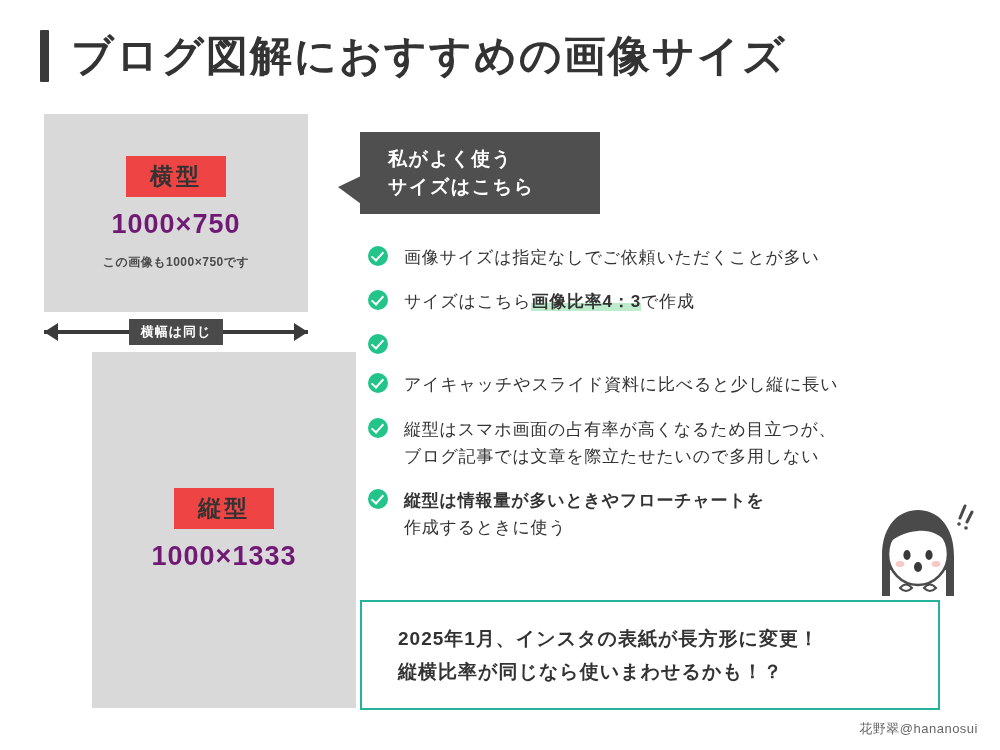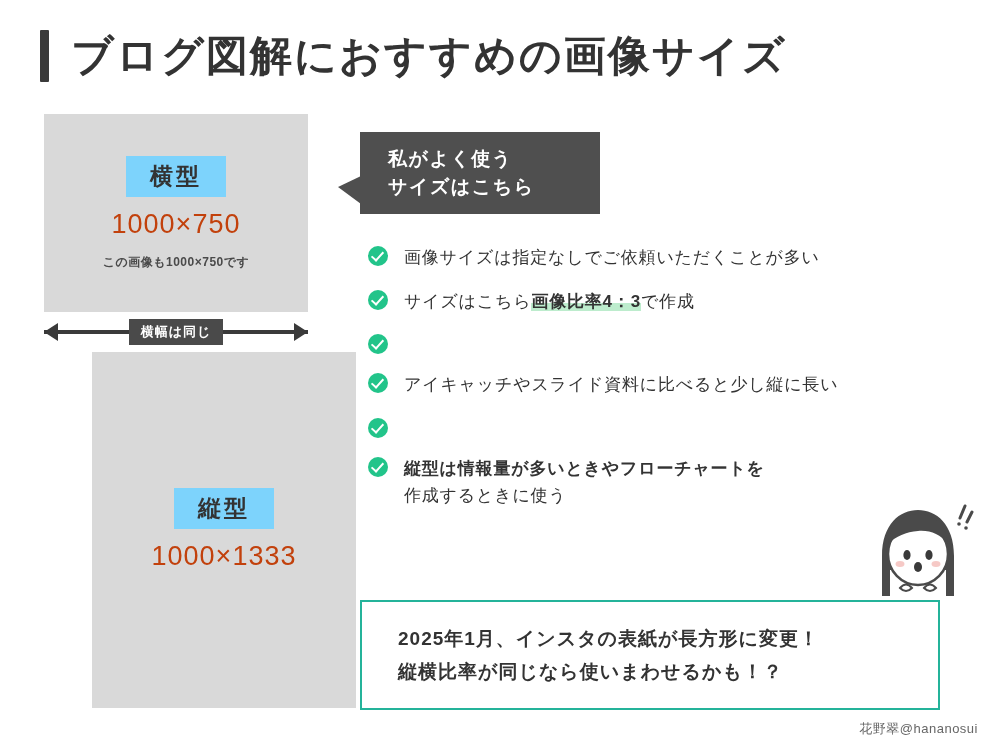--- a/index.html
+++ b/index.html
@@ -52,33 +52,33 @@
     box-sizing: border-box;
     display: flex;
     flex-direction: column;
     align-items: center;
     justify-content: center;
   }
   .box-landscape { height: 198px; }
   .box-portrait  { height: 356px; margin-left: 48px; }
 
   .label-chip {
-    background: #7dd3fc;
+    background: #ef4444;
     font-size: 23px;
     font-weight: bold;
     letter-spacing: 3px;
     color: #333333;
     padding: 5px 24px;
     margin-bottom: 12px;
   }
   .dims {
     font-size: 27px;
-    font-weight: normal;
+    font-weight: bold;
     letter-spacing: 1px;
-    color: #c2410c;
+    color: #701a75;
   }
   .note {
     font-size: 12px;
     font-weight: bold;
     color: #4a4a4a;
     margin-top: 14px;
     letter-spacing: 0.5px;
   }
 
   
@@ -289,20 +289,21 @@
     </div>
     <div class="bullet">
       <span class="check"></span>
     </div>
     <div class="bullet">
       <span class="check"></span>
       <span class="btext"><span>アイキャッチやスライド資料に比べると少し縦に長い</span></span>
     </div>
     <div class="bullet">
       <span class="check"></span>
+      <span class="btext"><span>縦型はスマホ画面の占有率が高くなるため目立つが、</span><br><span>ブログ記事では文章を際立たせたいので多用しない</span></span>
     </div>
     <div class="bullet">
       <span class="check"></span>
       <span class="btext"><span style="font-weight: bold;">縦型は情報量が多いときやフローチャートを</span><br><span>作成するときに使う</span></span>
     </div>
   </div>
 
 <div class="notebox">
   <div class="notebox-line">2025年1月、インスタの表紙が長方形に変更！</div>
   <div class="notebox-line">縦横比率が同じなら使いまわせるかも！？</div>

